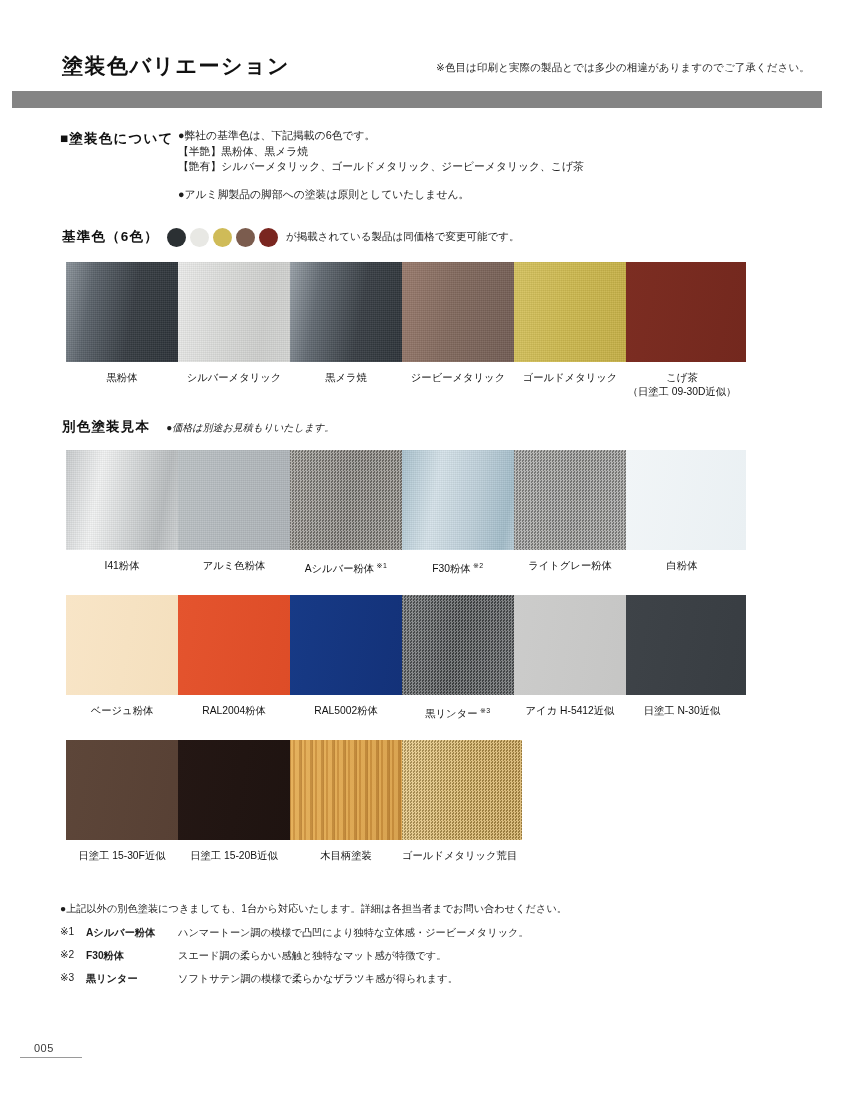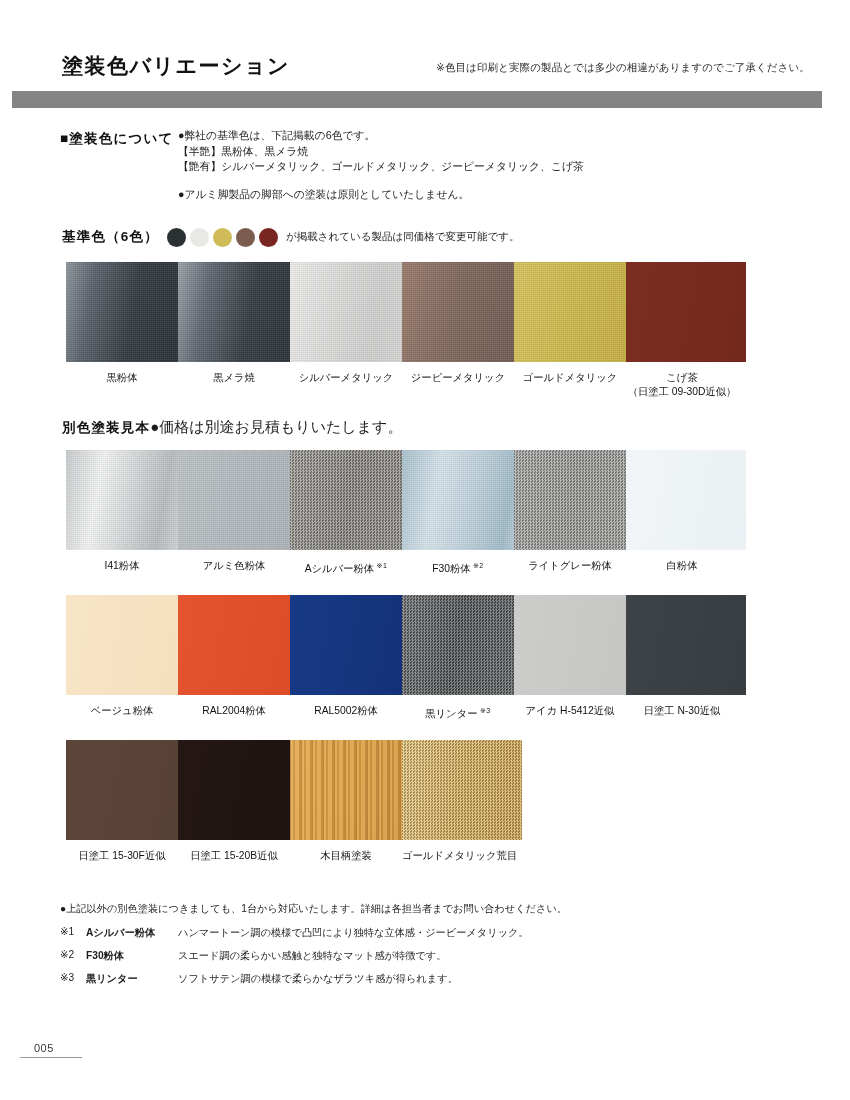--- a/index.html
+++ b/index.html
@@ -137,21 +137,21 @@
     color: #111;
     white-space: nowrap;
   }
   .cap .sub { font-size: 7px; vertical-align: super; letter-spacing: .5px; }
   .cap .line2 { display: block; font-size: 10.3px; }
 
   
   .alt-section { position: absolute; left: 0; top: 418px; width: 850px; }
   .alt-head { position: absolute; left: 0; top: 0; display: flex; align-items: baseline; text-align: center; }
   .alt-head .sec-label { margin-left: 62px; }
-  .alt-head .trailing { font-size: 15px; color: #1d1d1d; white-space: nowrap; }
+  .alt-head .trailing { margin-left: 16px; font-size: 10px; color: #1d1d1d; white-space: nowrap; font-style: italic; }
 
   
   .notes { position: absolute; left: 60px; top: 902px; width: 740px; }
   .note-lead { font-size: 10.2px; color: #1d1d1d; margin-bottom: 10px; white-space: nowrap; }
   .note-row { display: flex; font-size: 10.2px; color: #1d1d1d; margin-bottom: 9px; white-space: nowrap; }
   .note-mark { width: 26px; flex: 0 0 26px; }
   .note-name { width: 92px; flex: 0 0 92px; font-weight: bold; }
   .note-desc { flex: 1 1 auto; }
 
   
@@ -200,30 +200,30 @@
     <span class="trailing">が掲載されている製品は同価格で変更可能です。</span>
   </div>
   <div class="grid" id="base-grid" style="top:36px;">
       <div class="cell">
         <span class="chip" style="background: linear-gradient(100deg, rgb(141, 149, 156) 0%, rgb(91, 99, 107) 22%, rgb(54, 60, 66) 55%, rgb(42, 48, 54) 100%);">
           <span class="chip-grain"></span>
         </span>
         <div class="cap">黒粉体</div>
       </div>
       <div class="cell">
+        <span class="chip" style="background: linear-gradient(100deg, rgb(236, 236, 235) 0%, rgb(220, 221, 219) 35%, rgb(207, 208, 206) 70%, rgb(214, 215, 213) 100%);">
+          <span class="chip-grain"></span>
+        </span>
+        <div class="cap">シルバーメタリック</div>
+      </div>
+      <div class="cell">
         <span class="chip" style="background: linear-gradient(100deg, rgb(154, 162, 169) 0%, rgb(98, 106, 114) 24%, rgb(56, 62, 68) 58%, rgb(43, 49, 55) 100%);">
           <span class="chip-grain"></span>
         </span>
         <div class="cap">黒メラ焼</div>
-      </div>
-      <div class="cell">
-        <span class="chip" style="background: linear-gradient(100deg, rgb(236, 236, 235) 0%, rgb(220, 221, 219) 35%, rgb(207, 208, 206) 70%, rgb(214, 215, 213) 100%);">
-          <span class="chip-grain"></span>
-        </span>
-        <div class="cap">シルバーメタリック</div>
       </div>
       <div class="cell">
         <span class="chip" style="background: linear-gradient(100deg, rgb(154, 123, 109) 0%, rgb(131, 106, 94) 40%, rgb(111, 90, 82) 100%);">
           <span class="chip-grain"></span>
         </span>
         <div class="cap">ジービーメタリック</div>
       </div>
       <div class="cell">
         <span class="chip" style="background: linear-gradient(100deg, rgb(214, 195, 96) 0%, rgb(205, 185, 79) 45%, rgb(196, 174, 68) 100%);">
           <span class="chip-grain"></span>

